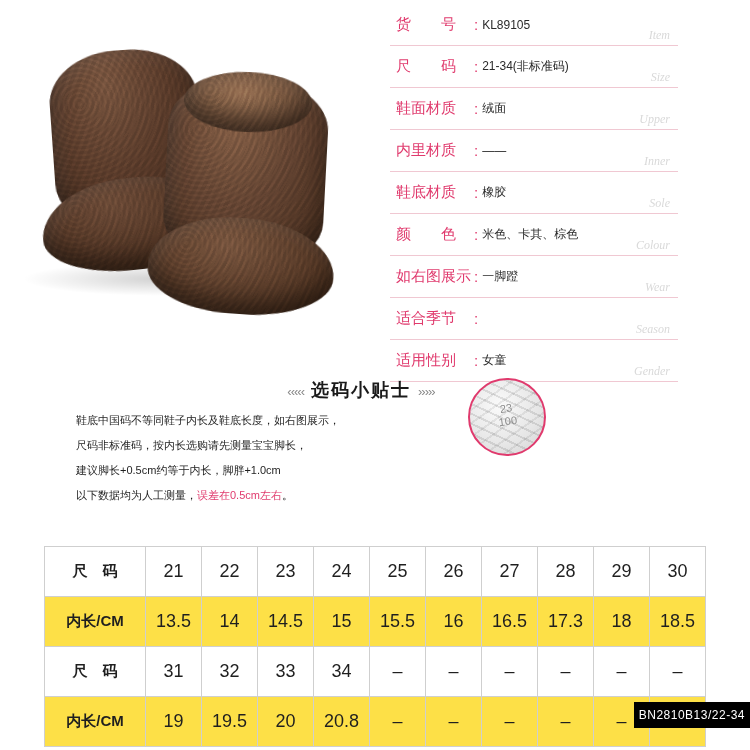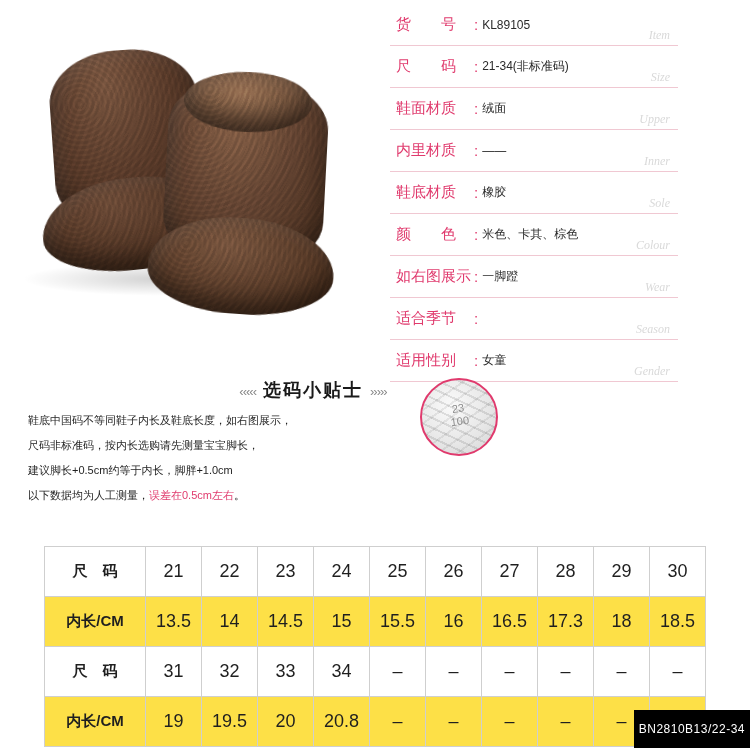--- a/index.html
+++ b/index.html
@@ -154,20 +154,21 @@
     font-family: "Liberation Serif", serif;
     font-style: italic;
     margin-top: 35px;
   }
 
   
   .tips {
     position: relative;
     width: 626px;
     height: 158px;
+    margin-left: 48px;
   }
   .tips-title {
     text-align: center;
     font-size: 18px;
     font-weight: bold;
     color: #1a1a1a;
     padding-top: 6px;
     letter-spacing: 2px;
   }
   .tips-title .deco {
@@ -240,25 +241,25 @@
   }
   table.size-table tr.shaded td,
   table.size-table tr.shaded th {
     background: #fde047;
   }
 
   
   .badge {
     position: absolute;
     right: 0px;
-    bottom: 2px;
+    bottom: 22px;
     background: #000;
     color: #fff;
     font-size: 12px;
-    padding: 12px 5px;
+    padding: 6px 5px;
     font-family: "Liberation Sans", sans-serif;
     letter-spacing: 0.5px;
   }
 </style>
 </head>
 <body>
 
 <div class="top">
 
   <div class="product-photo">

